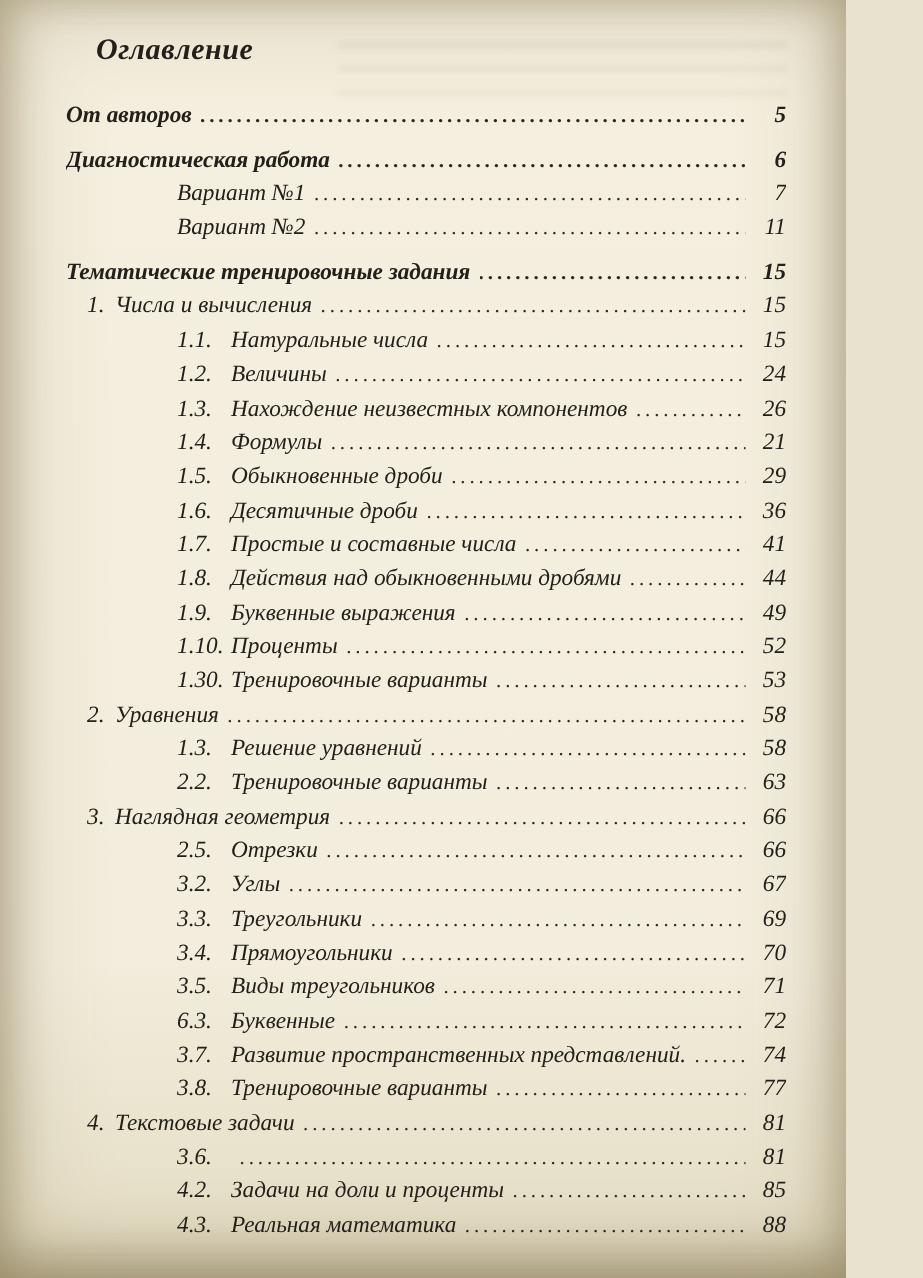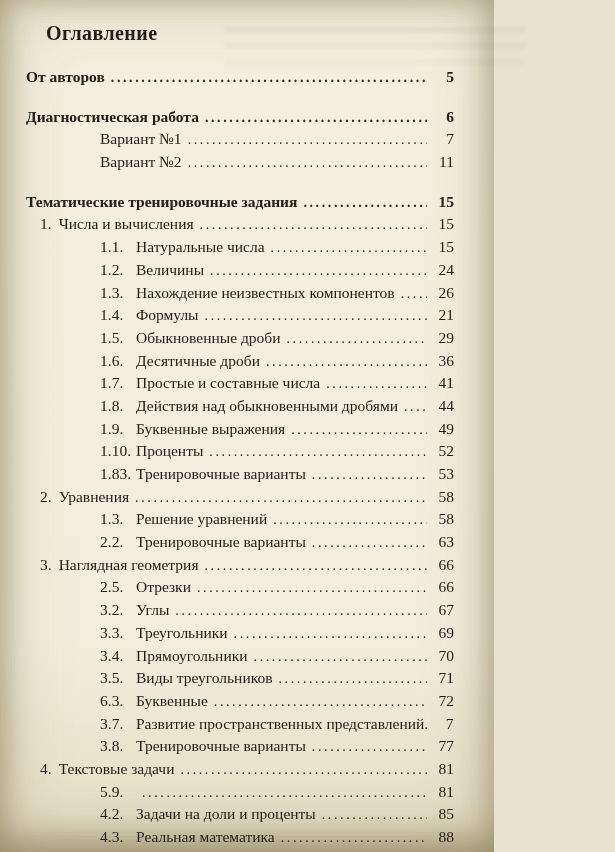--- a/index.html
+++ b/index.html
@@ -4,30 +4,31 @@
 <style>
   * { margin: 0; padding: 0; box-sizing: border-box; }
   html, body { width: 615px; height: 852px; }
   body {
     font-family: "Liberation Serif", "DejaVu Serif", serif;
     background: #e8e2cf;
     overflow: hidden;
   }
   .paper {
     position: relative;
-    width: 494px;
+    width: 564px;
     height: 852px;
     background: linear-gradient(180deg, #f4efde 0%, #f2eddc 75%, #e6dfc7 96%, #d9d1b6 100%);
     box-shadow:
       inset 0 0 70px rgba(110, 92, 52, 0.28),
       inset -8px 0 25px rgba(110, 92, 52, 0.16),
       inset 8px 0 25px rgba(110, 92, 52, 0.16),
       inset 0 -18px 35px rgba(100, 85, 50, 0.22);
-    padding: 14px 40px 0 26px;
+    padding: 14px 40px 0 44px;
     color: #23201b;
+    font-style: italic;
   }
   .showthrough {
     position: absolute;
     top: 28px; left: 225px;
     width: 300px; height: 46px;
     background:
       linear-gradient(180deg,
         rgba(120,110,90,0.10) 0 4px, transparent 4px 16px,
         rgba(120,110,90,0.08) 16px 20px, transparent 20px 32px,
         rgba(120,110,90,0.06) 32px 36px, transparent 36px);
@@ -43,21 +44,21 @@
   }
   .toc { position: relative; }
   .row {
     display: flex;
     align-items: baseline;
     height: 22.7px;
     font-size: 15.5px;
     white-space: nowrap;
     overflow: hidden;
   }
-  .row.gap { margin-top: 17px; }
+  .row.gap { margin-top: 7px; }
   .row.top { font-weight: bold; }
   .row.variant { padding-left: 74px; }
   .row.section { padding-left: 14px; }
   .row.sub { padding-left: 74px; }
   .num { flex: 0 0 auto; width: 36px; }
   .row.section .num { width: auto; margin-right: 7px; }
   .label { flex: 0 0 auto; }
   .dots {
     flex: 1 1 auto;
     overflow: hidden;
@@ -164,21 +165,21 @@
         <span class="dots">........................................................................................................................................................................................................</span>
         <span class="pagenum">49</span>
       </div>
       <div class="row sub">
         <span class="num">1.10.</span>
         <span class="label">Проценты</span>
         <span class="dots">........................................................................................................................................................................................................</span>
         <span class="pagenum">52</span>
       </div>
       <div class="row sub">
-        <span class="num">1.83.</span>
+        <span class="num">1.30.</span>
         <span class="label">Тренировочные варианты</span>
         <span class="dots">........................................................................................................................................................................................................</span>
         <span class="pagenum">53</span>
       </div>
       <div class="row section">
         <span class="num">2.</span>
         <span class="label">Уравнения</span>
         <span class="dots">........................................................................................................................................................................................................</span>
         <span class="pagenum">58</span>
       </div>
@@ -248,21 +249,21 @@
         <span class="dots">........................................................................................................................................................................................................</span>
         <span class="pagenum">77</span>
       </div>
       <div class="row section">
         <span class="num">4.</span>
         <span class="label">Текстовые задачи</span>
         <span class="dots">........................................................................................................................................................................................................</span>
         <span class="pagenum">81</span>
       </div>
       <div class="row sub">
-        <span class="num">5.9.</span>
+        <span class="num">3.6.</span>
         <span class="dots">........................................................................................................................................................................................................</span>
         <span class="pagenum">81</span>
       </div>
       <div class="row sub">
         <span class="num">4.2.</span>
         <span class="label">Задачи на доли и проценты</span>
         <span class="dots">........................................................................................................................................................................................................</span>
         <span class="pagenum">85</span>
       </div>
       <div class="row sub">

